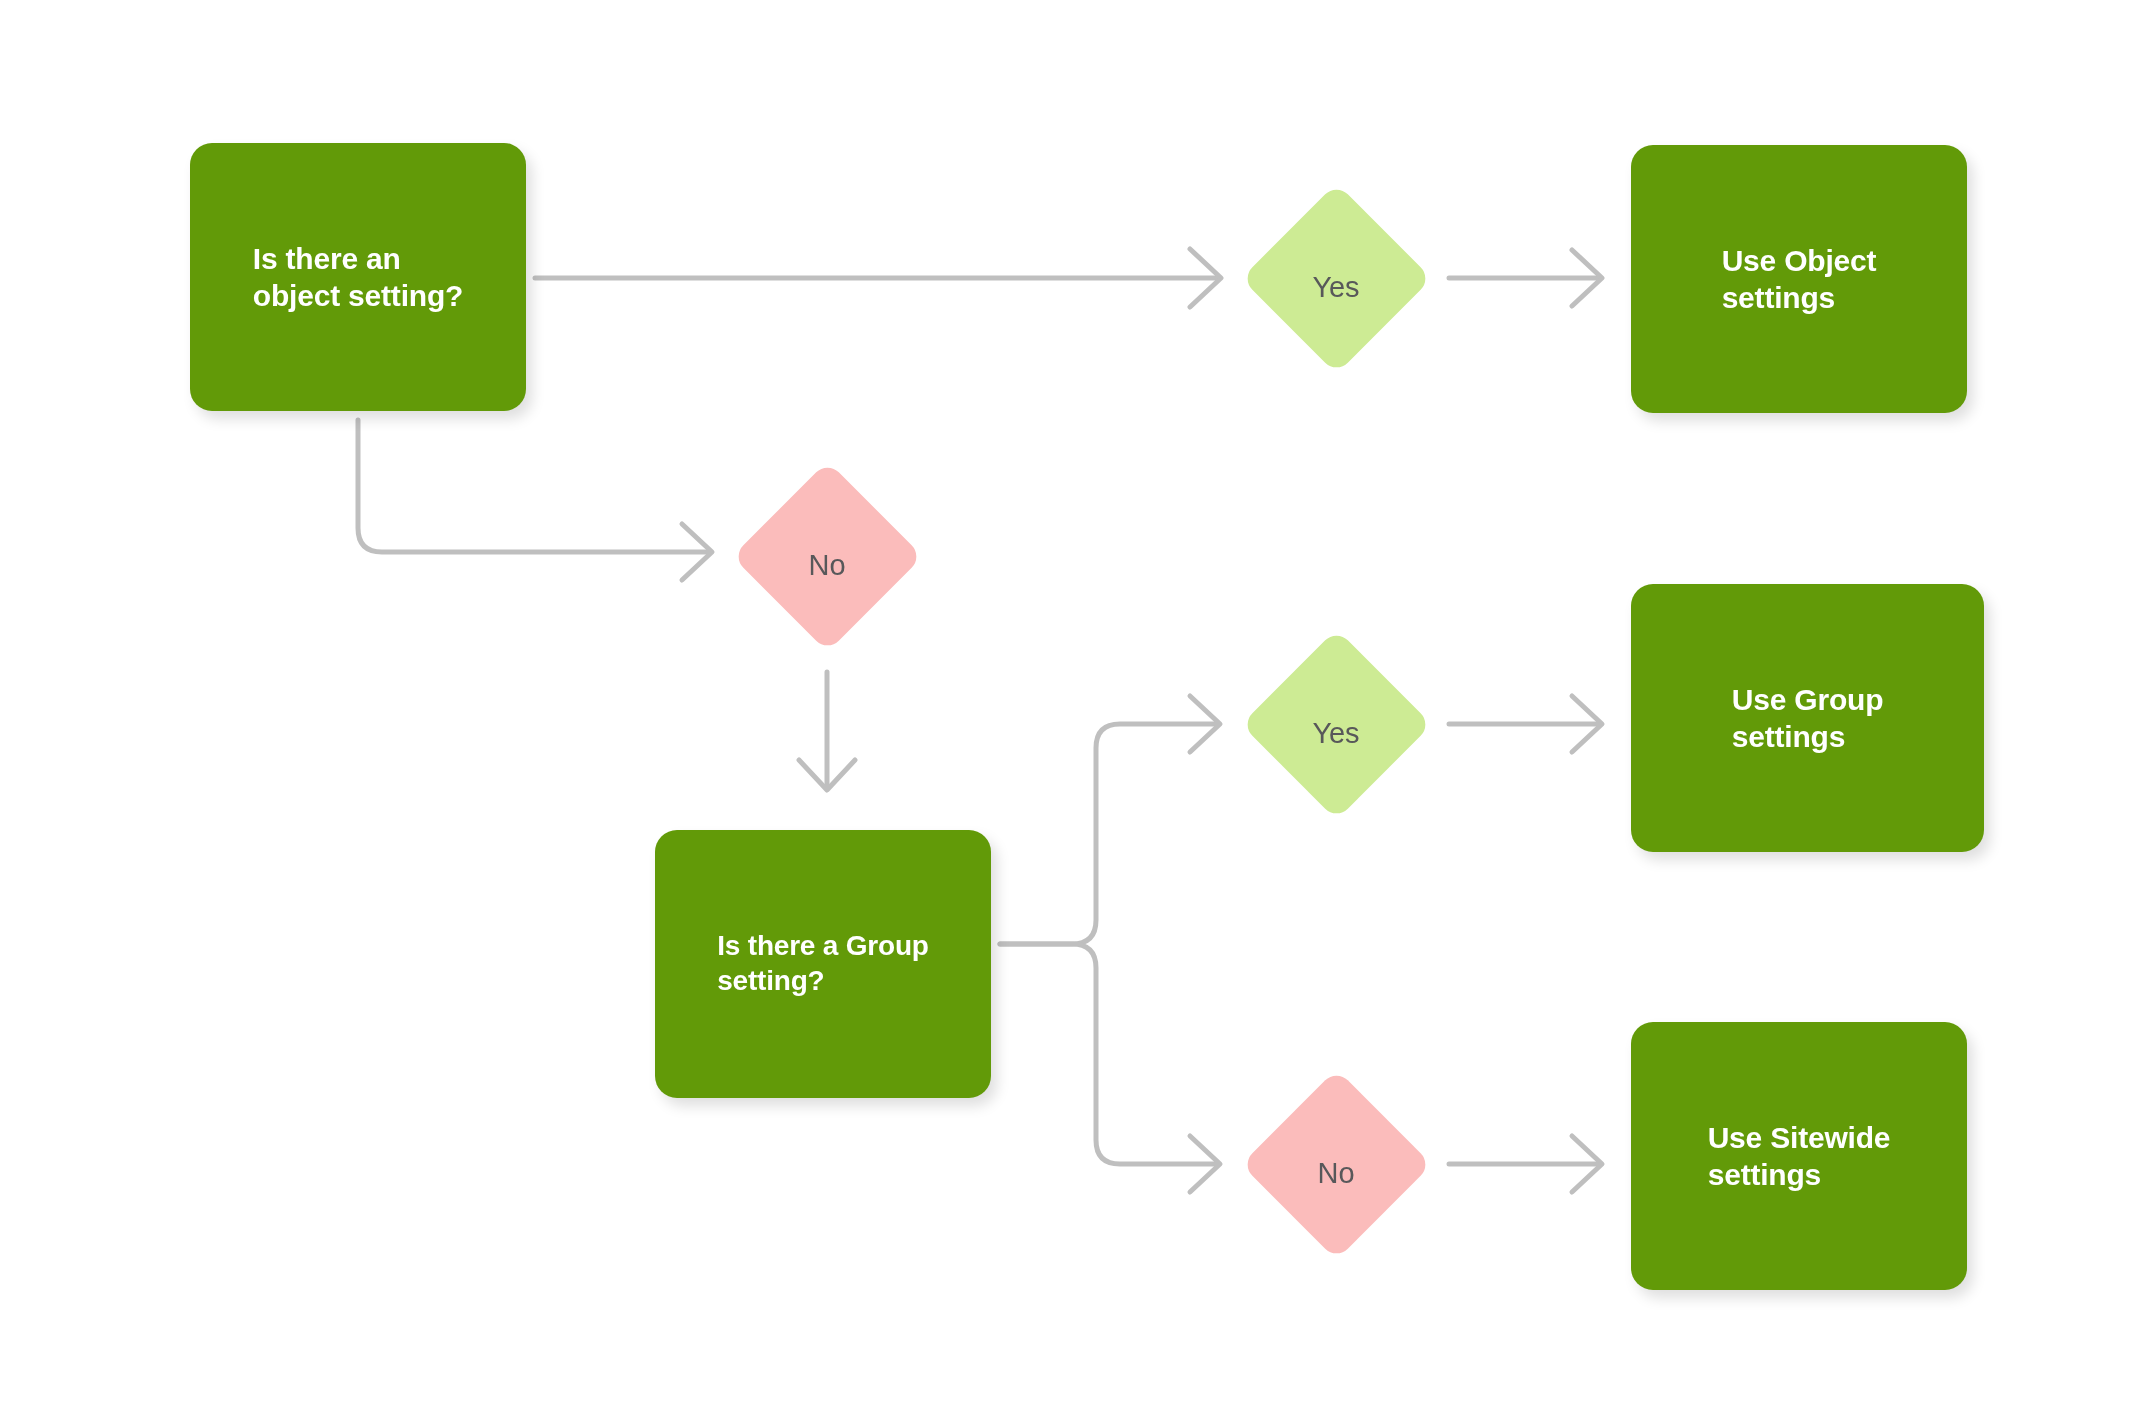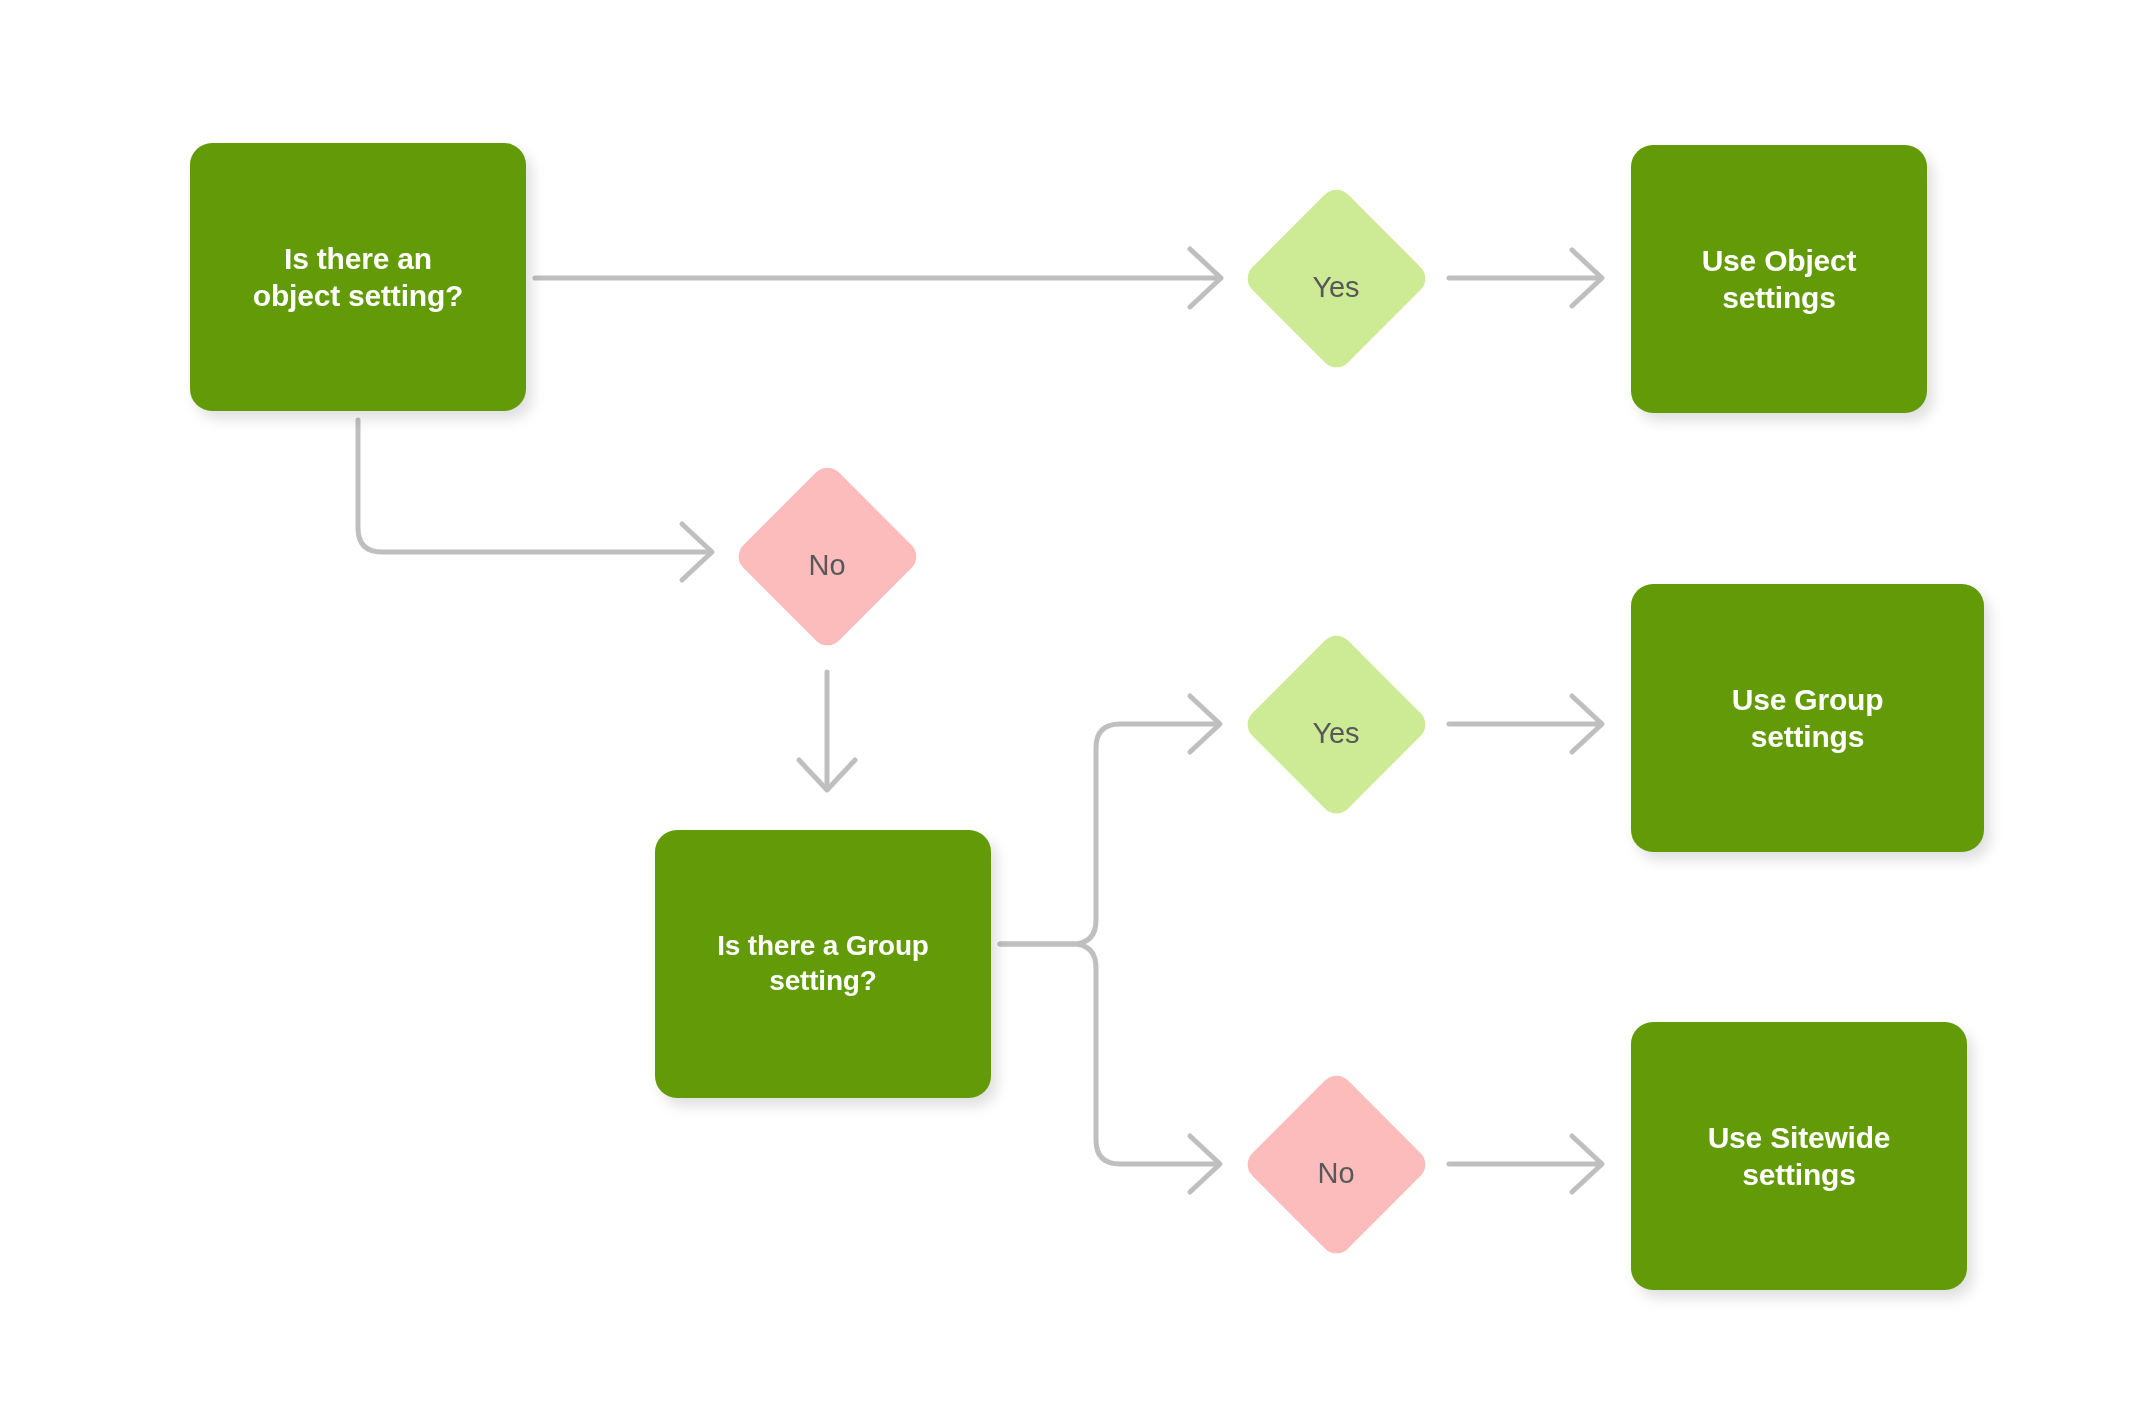--- a/index.html
+++ b/index.html
@@ -26,21 +26,21 @@
     height: 1426px;
     pointer-events: none;
   }
 
   
   .node-box {
     position: absolute;
     display: flex;
     align-items: center;
     justify-content: center;
-    text-align: center;
+    text-align: left;
     border-radius: 22px;
     background: #629a08;
     color: #ffffff;
     box-shadow: 6px 8px 14px rgba(0,0,0,0.13);
     box-sizing: border-box;
     padding: 0 22px;
   }
   .node-box .label {
     font-weight: bold;
     line-height: 1.24;
@@ -75,21 +75,21 @@
     z-index: 2;
     font-size: 29px;
     color: #58585a;
     letter-spacing: -0.1px;
     margin-top: 18px;
   }
 
   
   #node-object-question { left: 190px;  top: 143px;  width: 336px; height: 268px; }
   #node-group-question  { left: 655px;  top: 830px;  width: 336px; height: 268px; }
-  #node-use-object      { left: 1631px; top: 145px;  width: 296px; height: 268px; }
+  #node-use-object      { left: 1631px; top: 145px;  width: 336px; height: 268px; }
   #node-use-group       { left: 1631px; top: 584px;  width: 353px; height: 268px; }
   #node-use-sitewide    { left: 1631px; top: 1022px; width: 336px; height: 268px; }
 
   #node-yes-object   { left: 1240px; top: 182px;  width: 192px; height: 192px; }
   #node-no-object    { left: 731px;  top: 460px;  width: 192px; height: 192px; }
   #node-yes-group    { left: 1240px; top: 628px;  width: 192px; height: 192px; }
   #node-no-group     { left: 1240px; top: 1068px; width: 192px; height: 192px; }
 </style>
 </head>
 <body>

